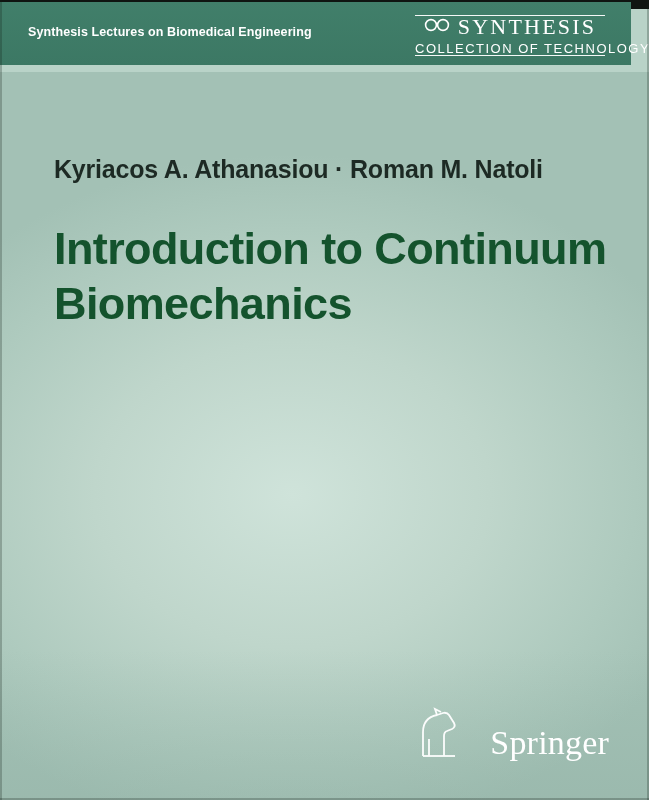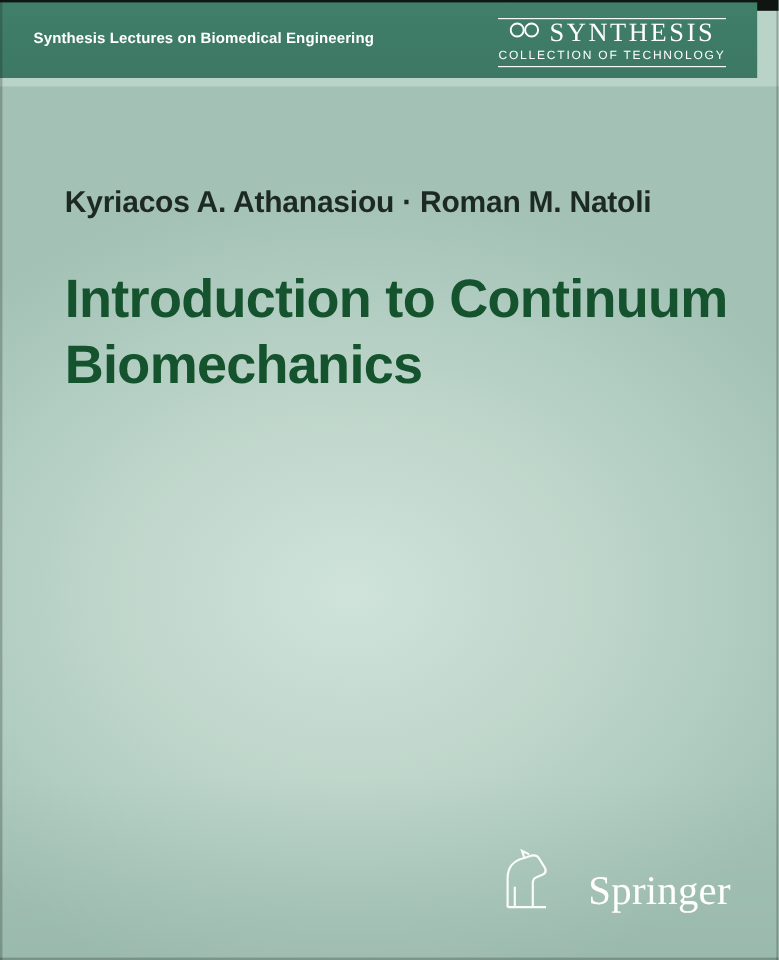--- a/index.html
+++ b/index.html
@@ -61,21 +61,21 @@
     text-align: center;
   }
   .synthesis-logo .sy-word {
     font-family: "Liberation Serif", serif;
     font-size: 22px;
     letter-spacing: 2.2px;
     font-weight: normal;
     line-height: 24px;
   }
   .synthesis-logo .sy-sub {
-    font-size: 10px;
+    font-size: 13px;
     letter-spacing: 1.5px;
     margin-top: 1px;
     white-space: nowrap;
   }
   .sy-rule-top, .sy-rule-bottom {
     position: absolute;
     left: 0;
     width: 190px;
     height: 1px;
     background: #ffffff;

